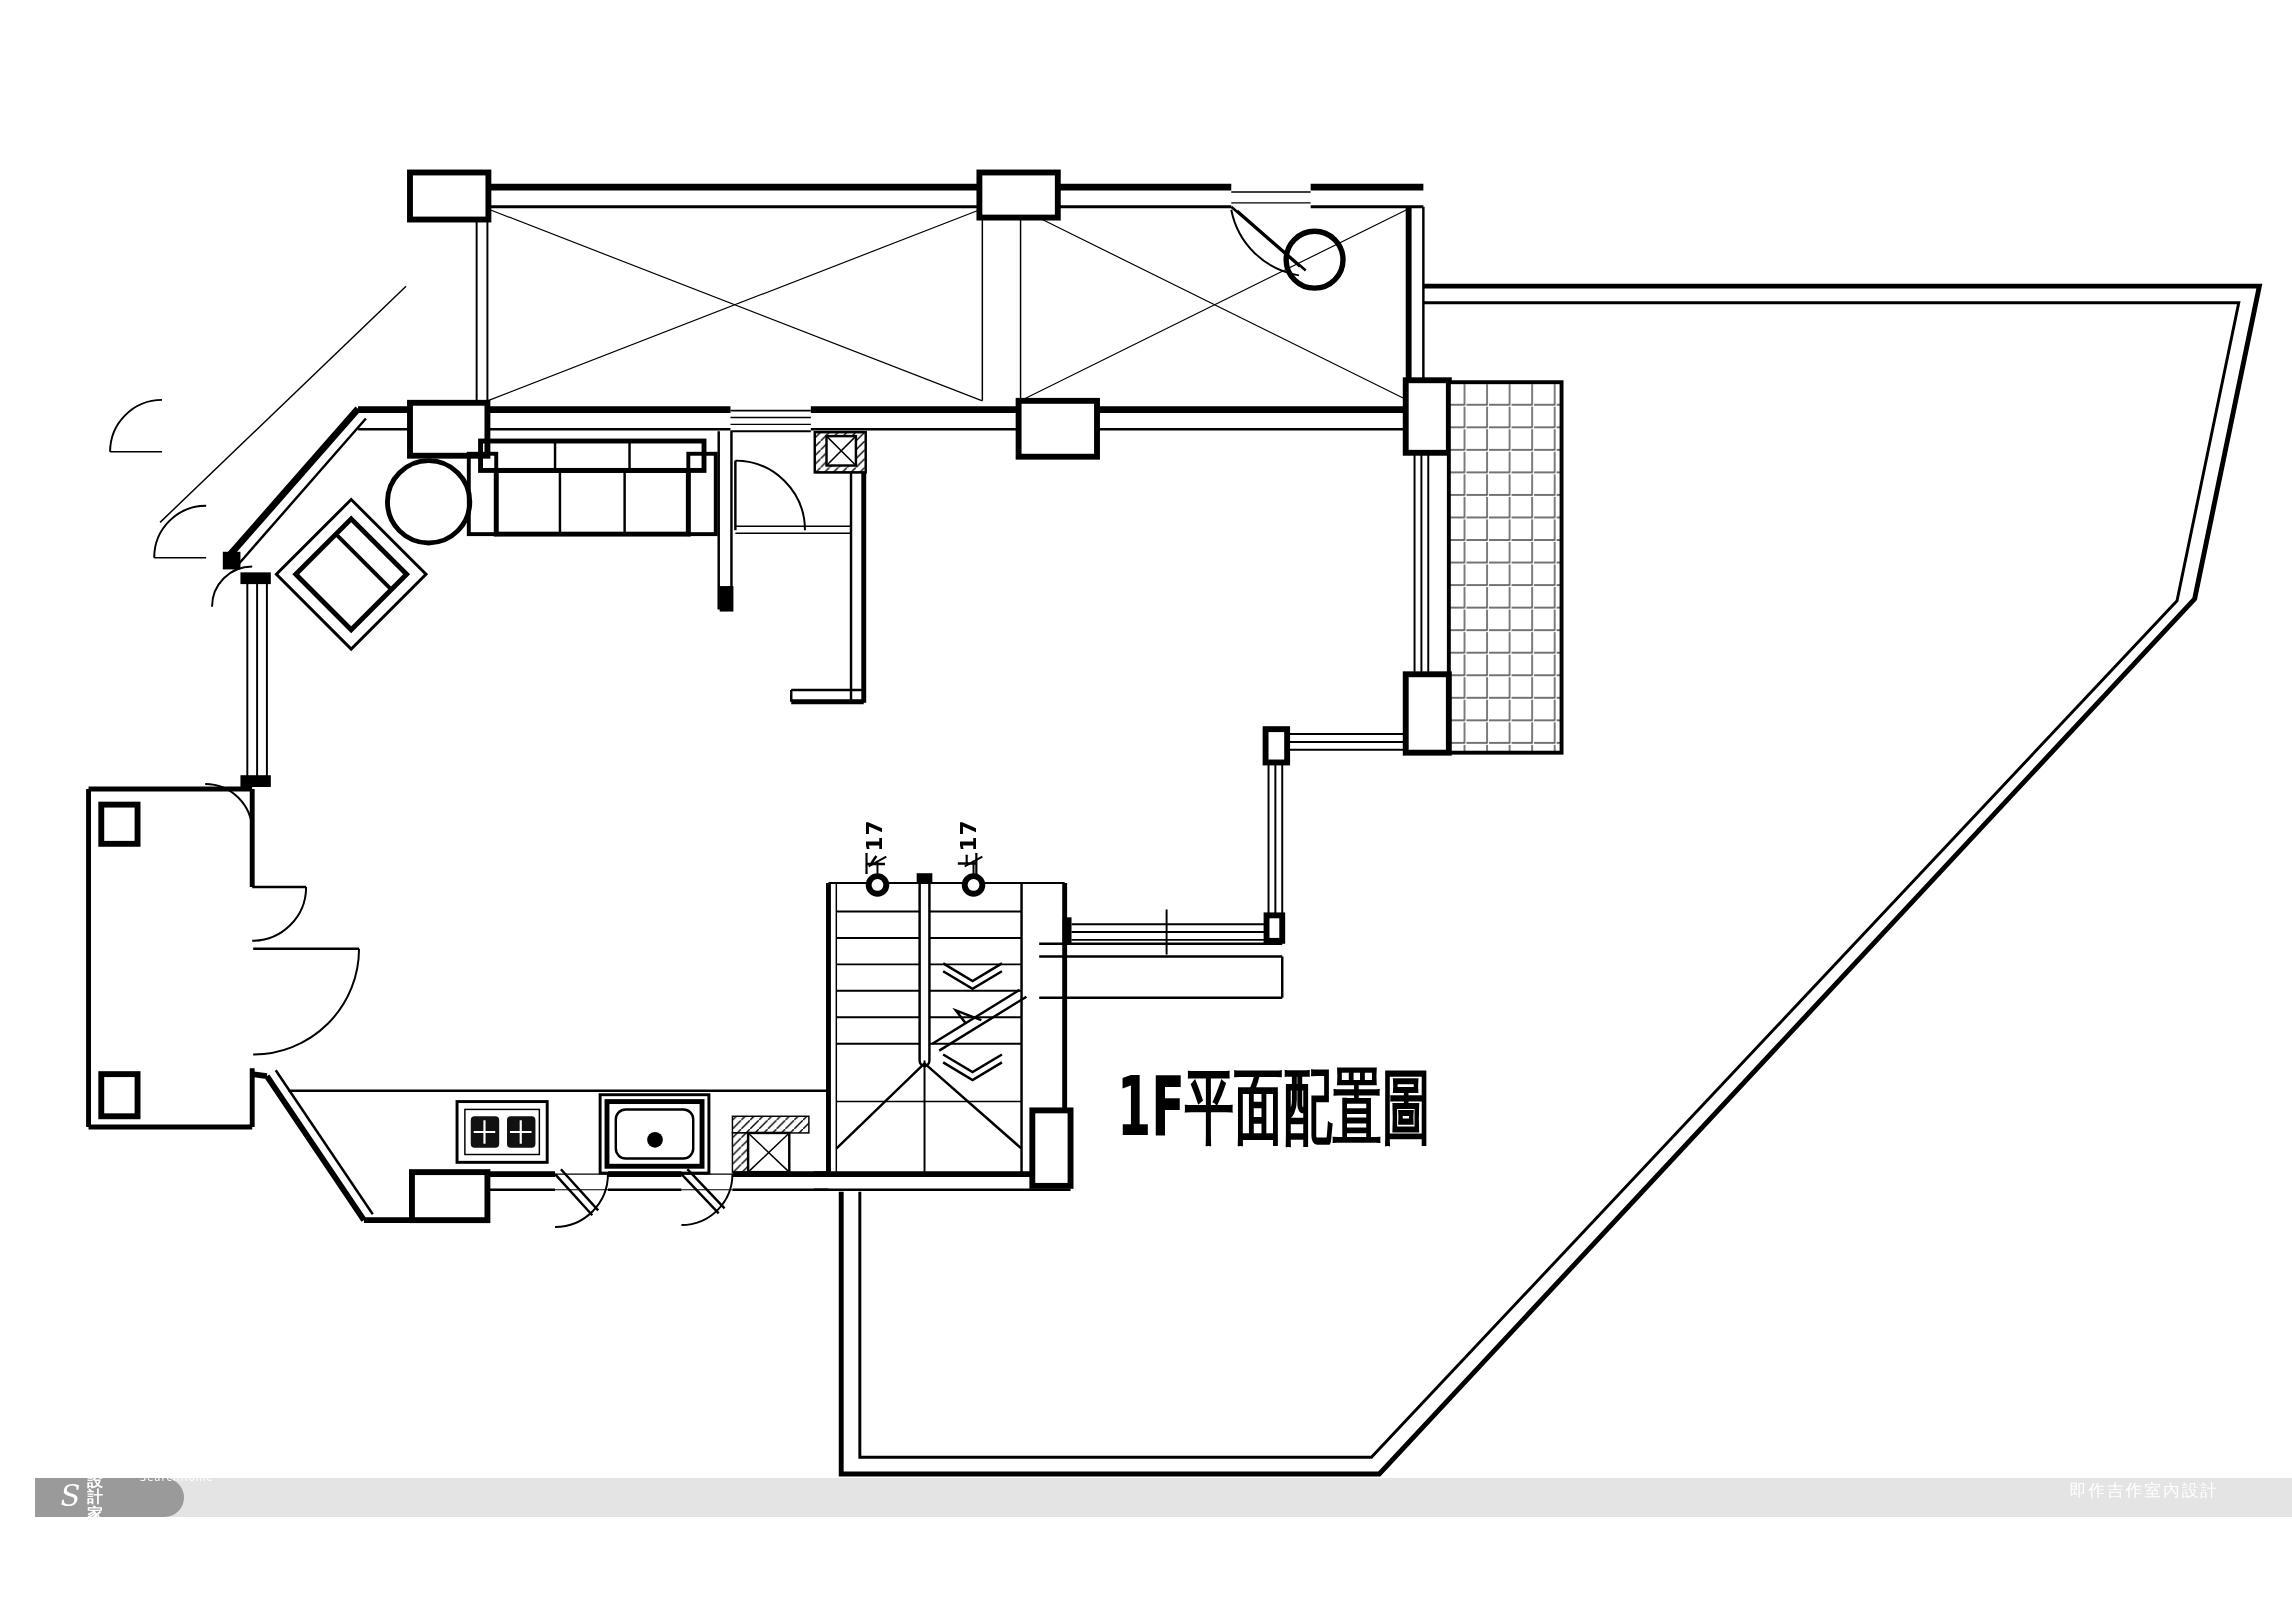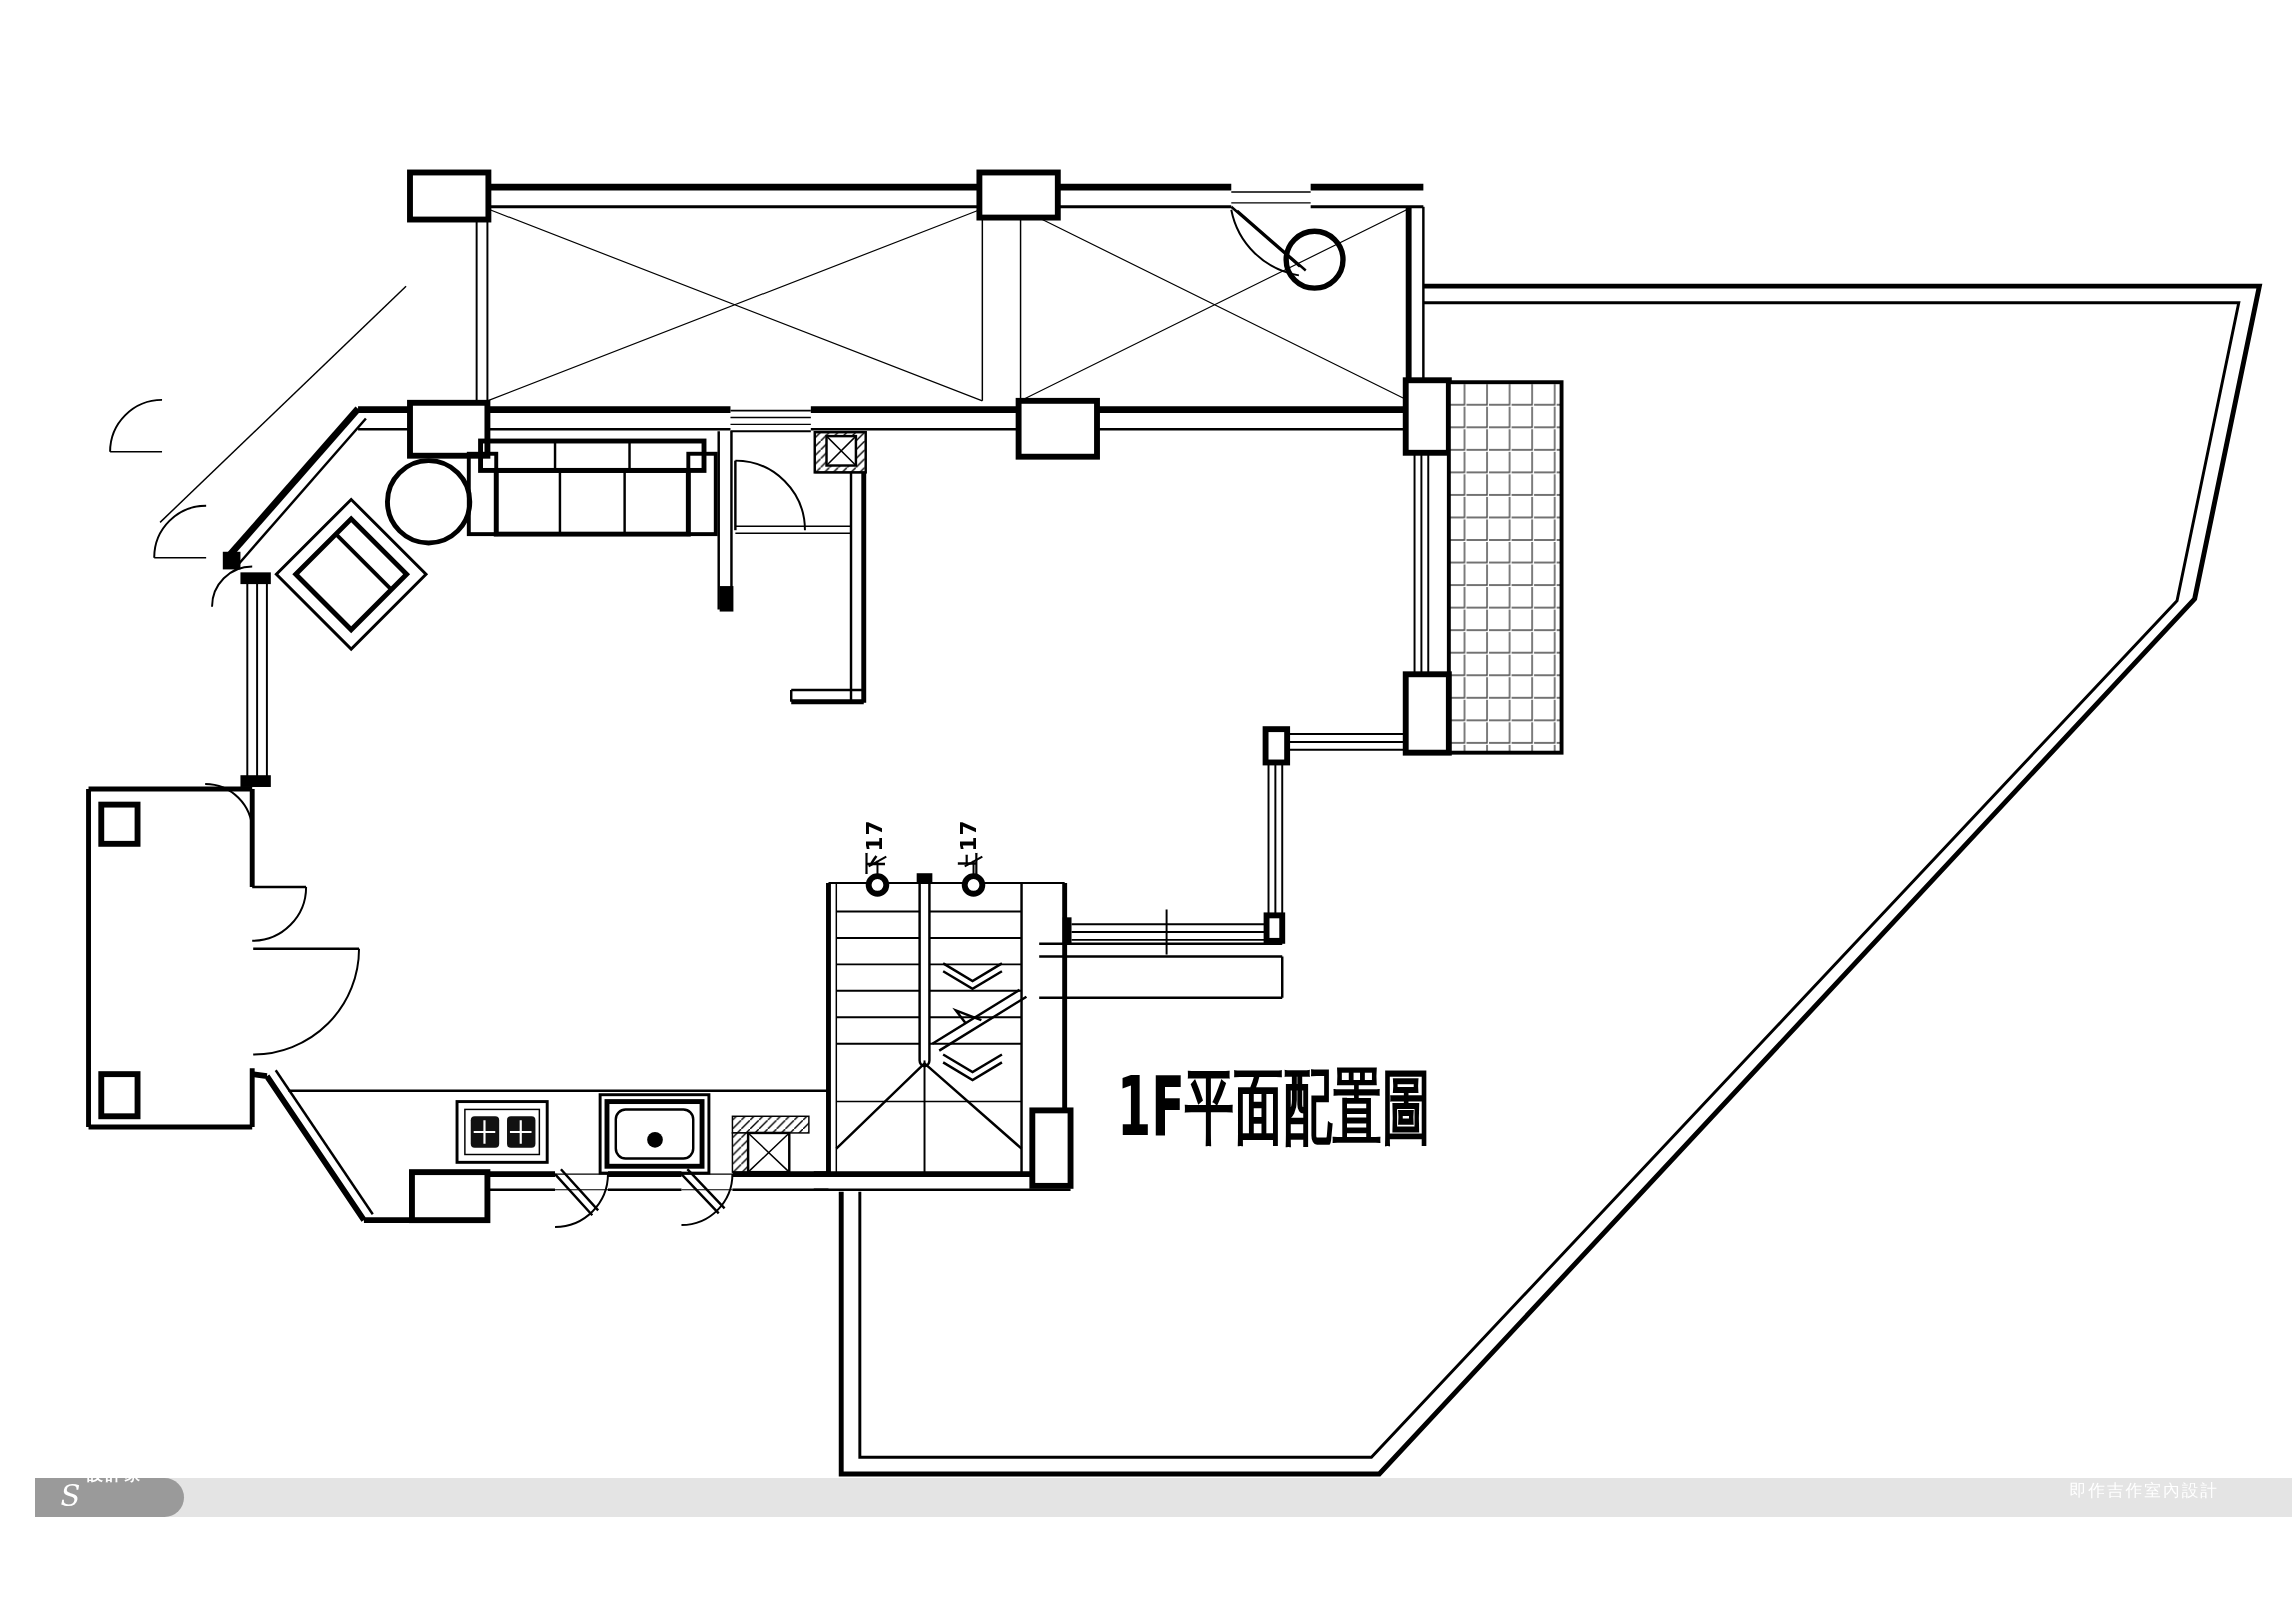--- a/index.html
+++ b/index.html
@@ -19,21 +19,21 @@
       justify-content:center;font-size:21.6px;font-weight:700;color:#000;
       transform:rotate(-90deg);letter-spacing:1px;}
   #stair-label-down{left:828px;top:834px;}
   #stair-label-up{left:922px;top:834px;}
   #footer-bar{position:absolute;left:35px;right:0;top:1478px;height:39px;background:#e4e4e4;}
   #footer-brand{position:absolute;left:35px;top:1478px;width:149px;height:39px;background:#9a9a9a;
       border-radius:0 19.6px 19.6px 0;display:flex;align-items:center;gap:6.9px;padding-left:25.5px;
       box-sizing:border-box;}
   #brand-mark{color:#fff;font-size:29px;font-family:"DejaVu Serif",serif;font-style:italic;
       line-height:1;transform:translateY(-1px);}
-  #brand-text{display:flex;flex-direction:column;line-height:1.05;gap:34px;}
+  #brand-text{display:flex;flex-direction:row;line-height:1.05;gap:34px;}
   #brand-cn{color:#fff;font-size:15.7px;font-weight:700;letter-spacing:2.9px;}
   #brand-en{color:#fff;font-size:10px;letter-spacing:1px;}
   #footer-credit{position:absolute;top:1478px;right:74px;height:24px;display:flex;
       align-items:center;color:#fff;font-size:16.7px;letter-spacing:2px;}
 </style>
 </head>
 <body>
 
 <div id="stage">
 

